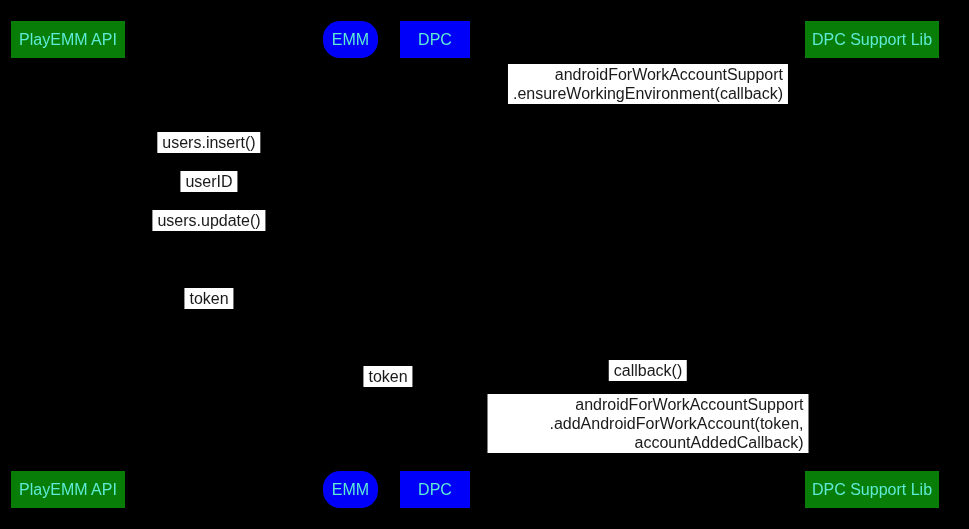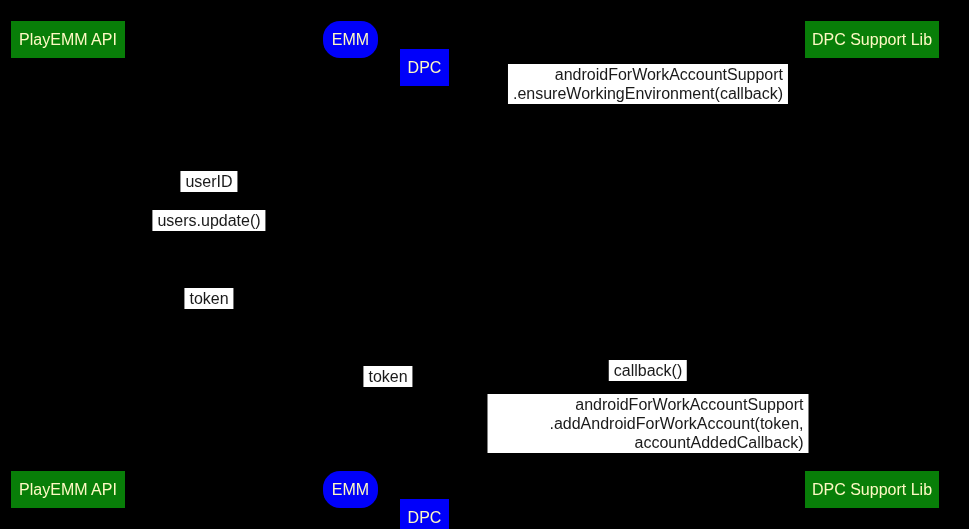--- a/index.html
+++ b/index.html
@@ -15,31 +15,31 @@
     overflow: hidden;
     font-family: "Liberation Sans", sans-serif;
   }
   
   .participant {
     position: absolute;
     height: 37px;
     display: flex;
     align-items: center;
     justify-content: center;
-    color: #fef9c3;
+    color: #5eead4;
     font-size: 16px;
     box-sizing: border-box;
   }
   .green { background: #087e08; }
   .blue  { background: #0000fa; }
   .row-top    { top: 21px; }
   .row-bottom { top: 471px; }
   .p-playemm { left: 11px;  width: 114px; }
   .p-emm     { left: 323px; width: 55px; border-radius: 17px;  }
-  .p-dpc     { left: 400px; width: 49px; margin-top: 28px;  }
+  .p-dpc     { left: 400px; width: 70px;  }
   .p-dsl     { left: 805px; width: 134px; }
   
   .msg {
     position: absolute;
     transform: translateX(-50%);
     background: #ffffff;
     color: #1a1a1a;
     font-size: 16px;
     line-height: 19px;
     padding: 1px 5px;
@@ -69,20 +69,21 @@
   </div>
   <div class="participant blue row-top p-dpc">
     <span>DPC</span>
   </div>
   <div class="participant green row-top p-dsl">
     <span>DPC Support Lib</span>
   </div>
 
   <div class="msg m1">androidForWorkAccountSupport
 .ensureWorkingEnvironment(callback)</div>
+  <div class="msg m2">users.insert()</div>
   <div class="msg m3">userID</div>
   <div class="msg m4">users.update()</div>
   <div class="msg m6">token</div>
   <div class="msg m7">callback()</div>
   <div class="msg m8">token</div>
   <div class="msg m9">androidForWorkAccountSupport
 .addAndroidForWorkAccount(token, accountAddedCallback)</div>
 
   <div class="participant green row-bottom p-playemm">
     <span>PlayEMM API</span>

